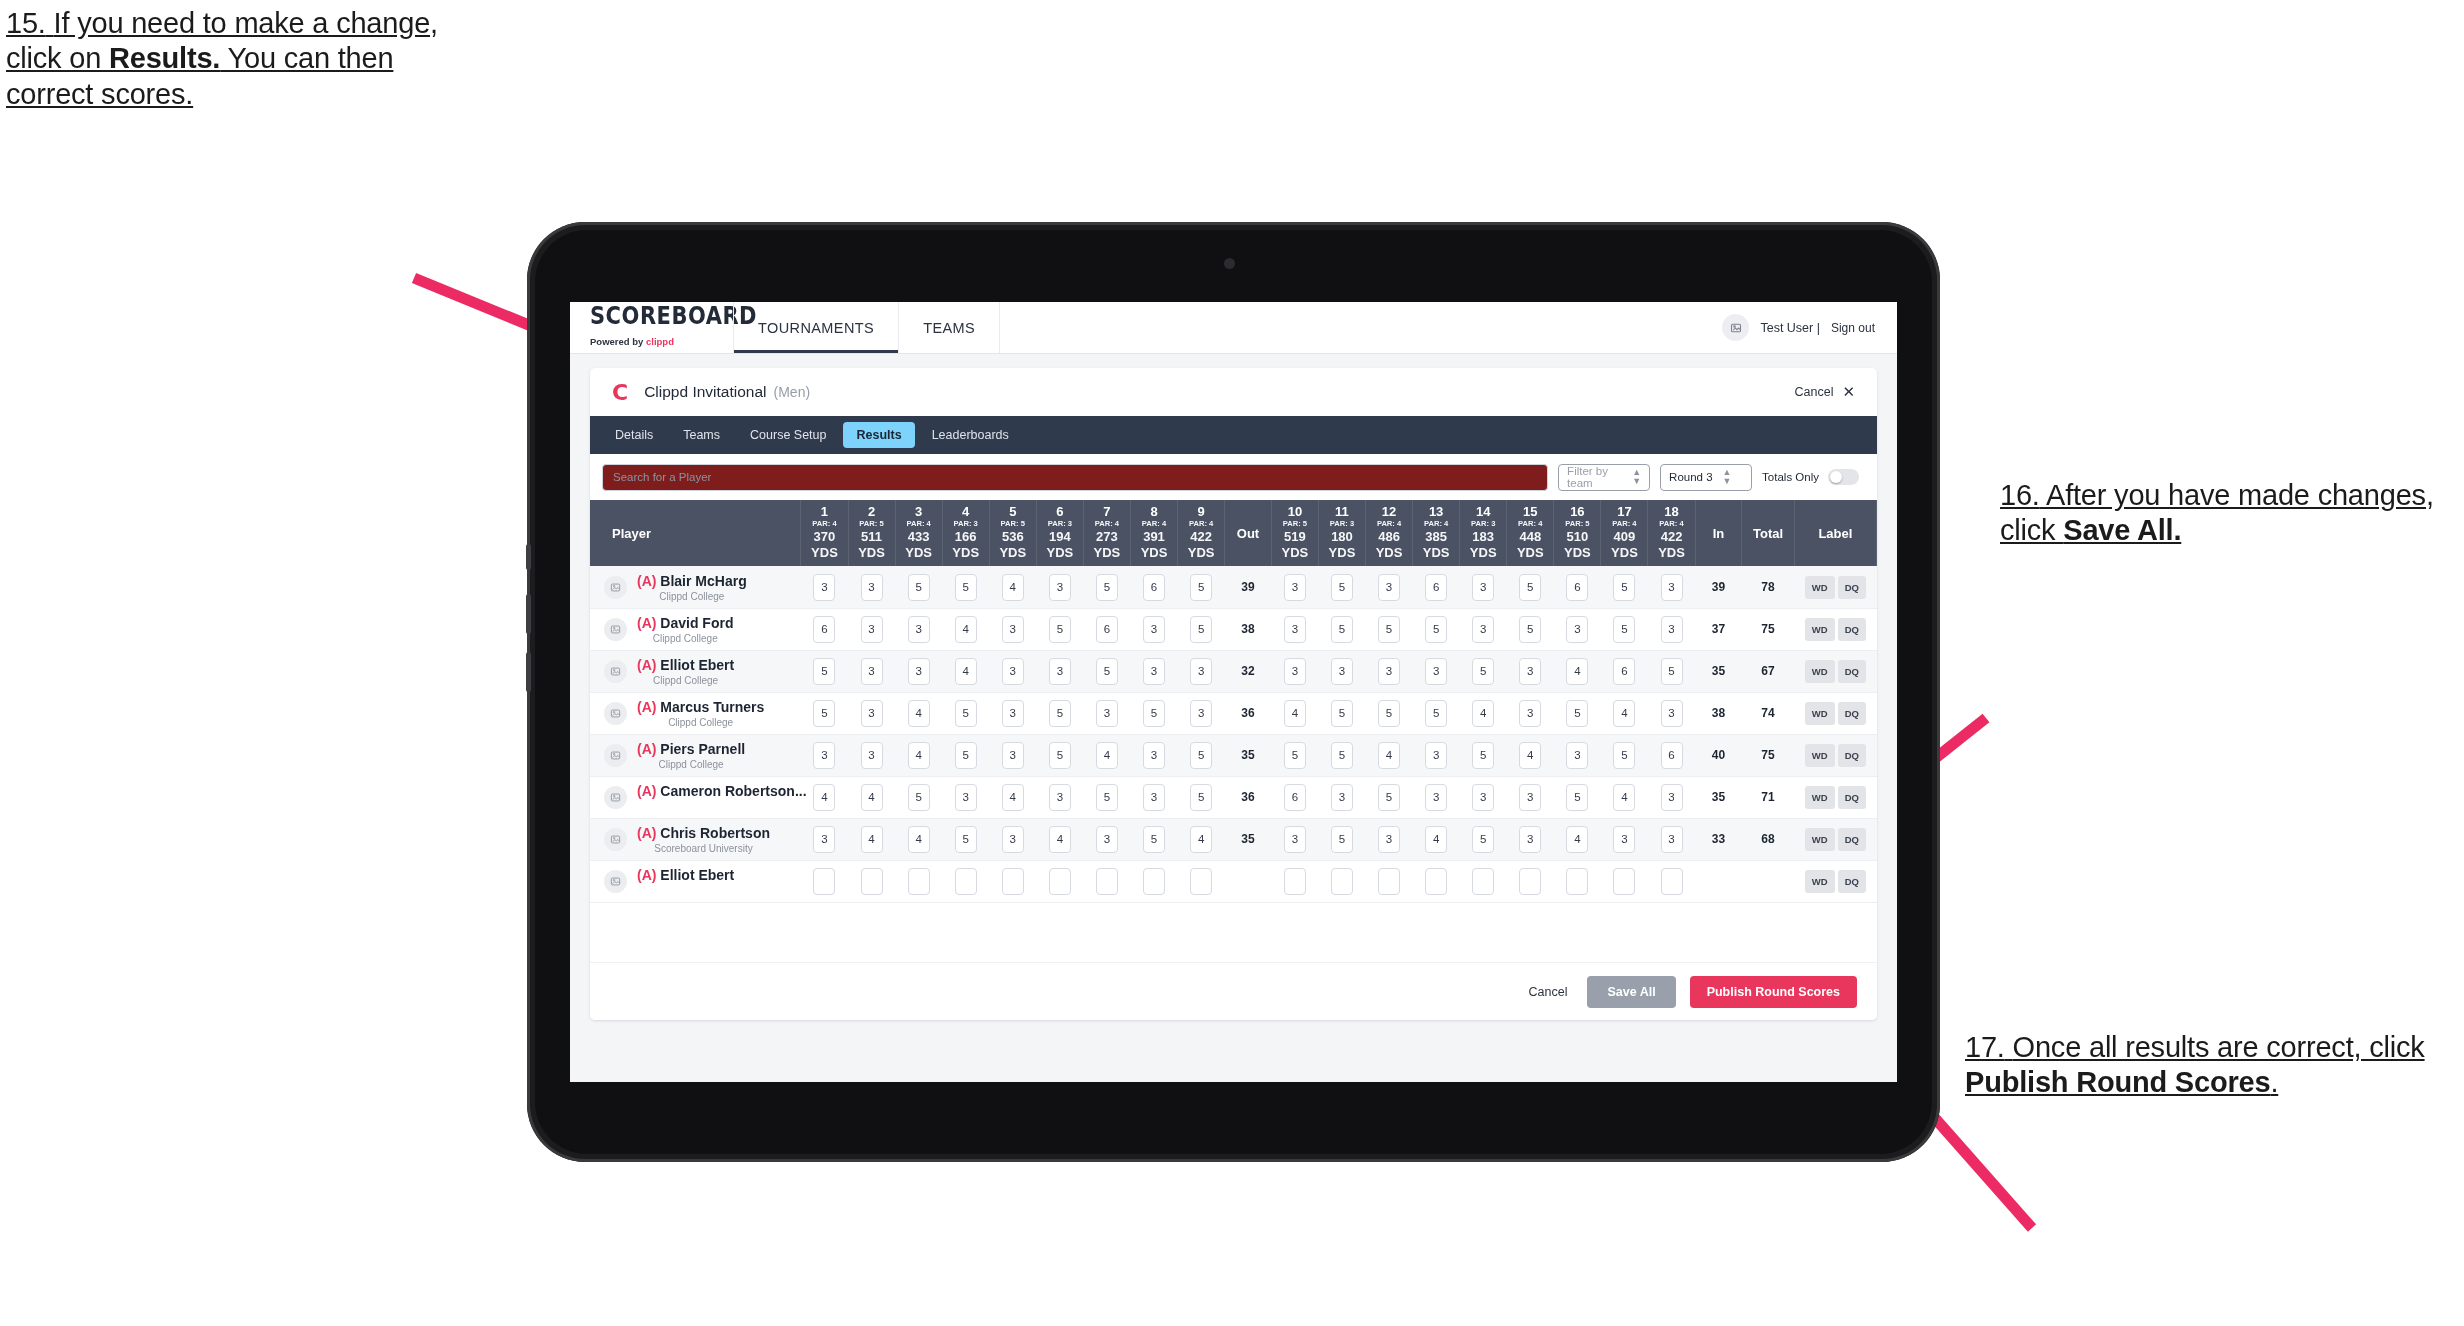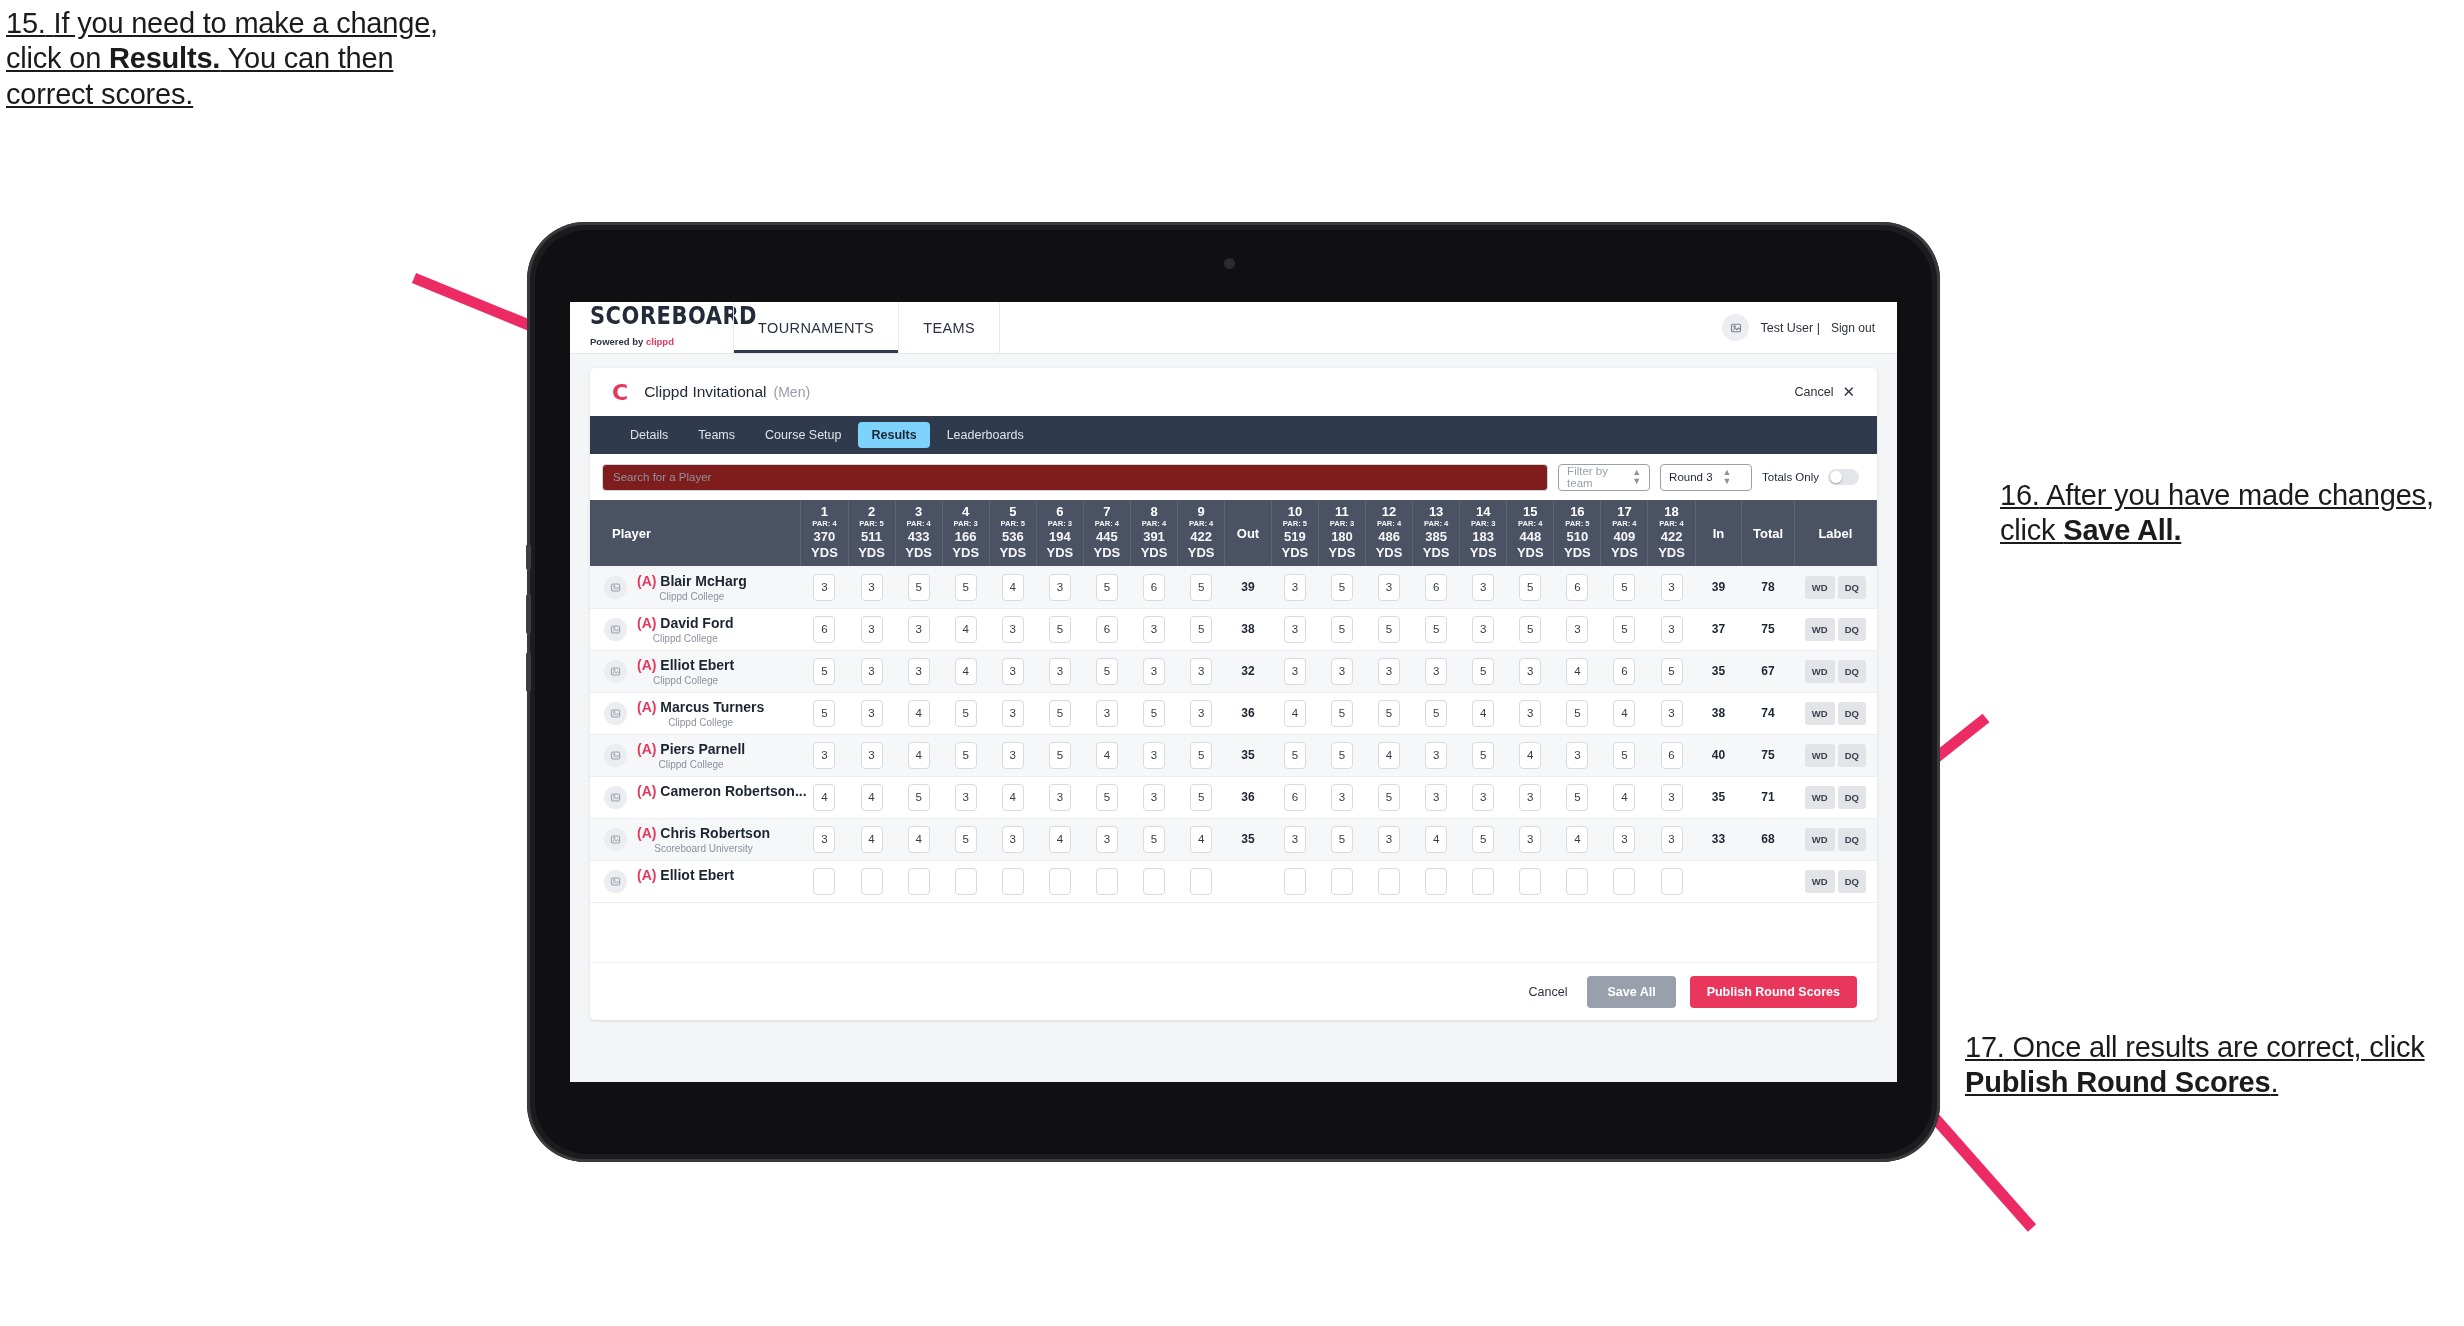--- a/index.html
+++ b/index.html
@@ -98,21 +98,21 @@
             font-family:"DejaVu Sans", sans-serif; }
   #tourn-title { font-size:15.5px; color:#222a37; font-weight:500; }
   #tourn-gender { font-size:14px; color:#979daa; margin-left:7px; }
   #card-head-spacer { flex:1; }
   #cancel-x { display:flex; align-items:center; gap:9px; font-size:12.5px; color:#2b3240; cursor:pointer; }
   #cancel-x .xg { font-size:15px; }
 
   
   #subtabs {
     height: 38px; background:#2f3a4c; display:flex; align-items:center;
-    padding-left: 27px; gap: 4px;
+    padding-left: 12px; gap: 4px;
   }
   .subtab {
     font-size:12.5px; color:#dfe3ea; padding: 6px 13px; border-radius:4px; cursor:pointer;
   }
   .subtab.active { background:#7dd3fc; color:#1d2532; font-weight:600; }
 
   
   #filterbar { height: 46px; display:flex; align-items:center; padding: 0 12px; gap:10px; }
   #search-input {
     flex: 1; height: 27px; border:1px solid #ced2da; border-radius:4px;
@@ -357,21 +357,21 @@
                     <div class="hole-yds">536 YDS</div>
                   </th>
                 <th class="h-hole">
                     <div class="hole-num">6</div>
                     <div class="hole-par">PAR: 3</div>
                     <div class="hole-yds">194 YDS</div>
                   </th>
                 <th class="h-hole">
                     <div class="hole-num">7</div>
                     <div class="hole-par">PAR: 4</div>
-                    <div class="hole-yds">445 YDS</div>
+                    <div class="hole-yds">273 YDS</div>
                   </th>
                 <th class="h-hole">
                     <div class="hole-num">8</div>
                     <div class="hole-par">PAR: 4</div>
                     <div class="hole-yds">391 YDS</div>
                   </th>
                 <th class="h-hole">
                     <div class="hole-num">9</div>
                     <div class="hole-par">PAR: 4</div>
                     <div class="hole-yds">422 YDS</div>

